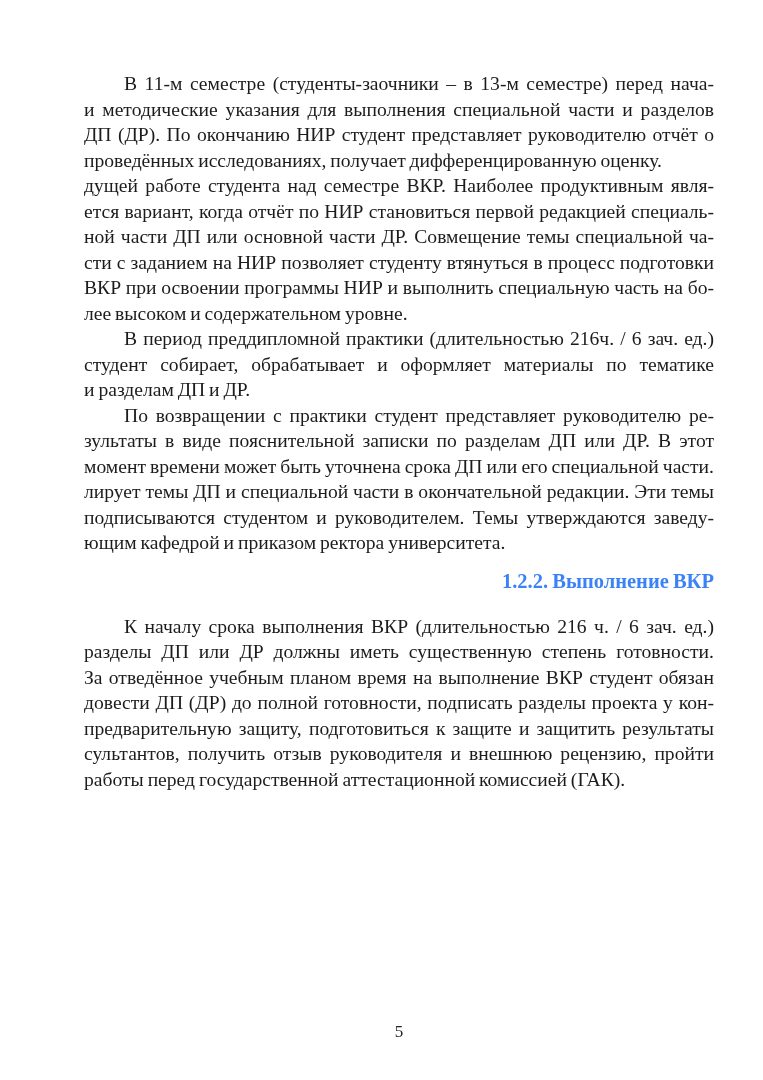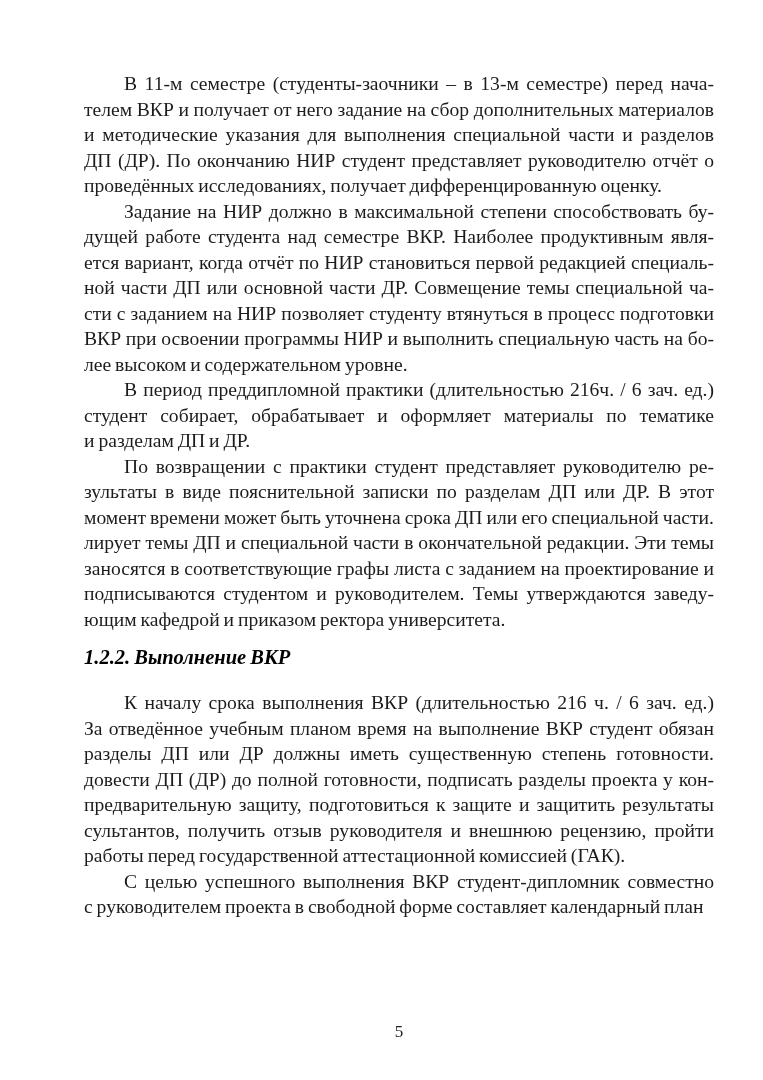--- a/index.html
+++ b/index.html
@@ -27,83 +27,75 @@
   .line {
     height: 25.5px;
     overflow: hidden;
     text-align: justify;
     text-align-last: justify;
   }
   .line.first { text-indent: 40px; }
   .line.last { text-align-last: left; }
   .heading {
     font-weight: bold;
-    font-style: italic;
     font-size: 20.5px;
     line-height: 26px;
-    text-align: left;
+    text-align: right;
     margin: 12px 0 20px 0;
-    color: #000000;
+    color: #3b82f6;
   }
   .page-number {
     position: absolute;
     left: 84px; top: 1022px; width: 630px;
     text-align: center;
     font-size: 17px;
     color: #222222;
   }
 </style>
 </head>
 <body>
 
 <div class="page">
   <div class="text-block">
     <div>
         <div class="paragraph">
           <div class="line first">В 11-м семестре (студенты-заочники – в 13-м семестре) перед нача-</div>
-          <div class="line">телем ВКР и получает от него задание на сбор дополнительных материалов</div>
           <div class="line">и методические указания для выполнения специальной части и разделов</div>
           <div class="line">ДП (ДР). По окончанию НИР студент представляет руководителю отчёт о</div>
           <div class="line last">проведённых исследованиях, получает дифференцированную оценку.</div>
         </div>
         <div class="paragraph">
-          <div class="line first">Задание на НИР должно в максимальной степени способствовать бу-</div>
           <div class="line">дущей работе студента над семестре ВКР. Наиболее продуктивным явля-</div>
           <div class="line">ется вариант, когда отчёт по НИР становиться первой редакцией специаль-</div>
           <div class="line">ной части ДП или основной части ДР. Совмещение темы специальной ча-</div>
           <div class="line">сти с заданием на НИР позволяет студенту втянуться в процесс подготовки</div>
           <div class="line">ВКР при освоении программы НИР и выполнить специальную часть на бо-</div>
           <div class="line last">лее высоком и содержательном уровне.</div>
         </div>
         <div class="paragraph">
           <div class="line first">В период преддипломной практики (длительностью 216ч. / 6 зач. ед.)</div>
           <div class="line">студент собирает, обрабатывает и оформляет материалы по тематике</div>
           <div class="line last">и разделам ДП и ДР.</div>
         </div>
         <div class="paragraph">
           <div class="line first">По возвращении с практики студент представляет руководителю ре-</div>
           <div class="line">зультаты в виде пояснительной записки по разделам ДП или ДР. В этот</div>
           <div class="line">момент времени может быть уточнена срока ДП или его специальной части.</div>
           <div class="line">лирует темы ДП и специальной части в окончательной редакции. Эти темы</div>
-          <div class="line">заносятся в соответствующие графы листа с заданием на проектирование и</div>
           <div class="line">подписываются студентом и руководителем. Темы утверждаются заведу-</div>
           <div class="line last">ющим кафедрой и приказом ректора университета.</div>
         </div>
       </div>
     <div class="heading">1.2.2. Выполнение ВКР</div>
     <div>
         <div class="paragraph">
           <div class="line first">К началу срока выполнения ВКР (длительностью 216 ч. / 6 зач. ед.)</div>
+          <div class="line">разделы ДП или ДР должны иметь существенную степень готовности.</div>
           <div class="line">За отведённое учебным планом время на выполнение ВКР студент обязан</div>
-          <div class="line">разделы ДП или ДР должны иметь существенную степень готовности.</div>
           <div class="line">довести ДП (ДР) до полной готовности, подписать разделы проекта у кон-</div>
           <div class="line">предварительную защиту, подготовиться к защите и защитить результаты</div>
           <div class="line">сультантов, получить отзыв руководителя и внешнюю рецензию, пройти</div>
           <div class="line last">работы перед государственной аттестационной комиссией (ГАК).</div>
-        </div>
-        <div class="paragraph">
-          <div class="line first">С целью успешного выполнения ВКР студент-дипломник совместно</div>
-          <div class="line last">с руководителем проекта в свободной форме составляет календарный план</div>
         </div>
       </div>
   </div>
   <div class="page-number">5</div>
 </div>
 
 </body></html>

